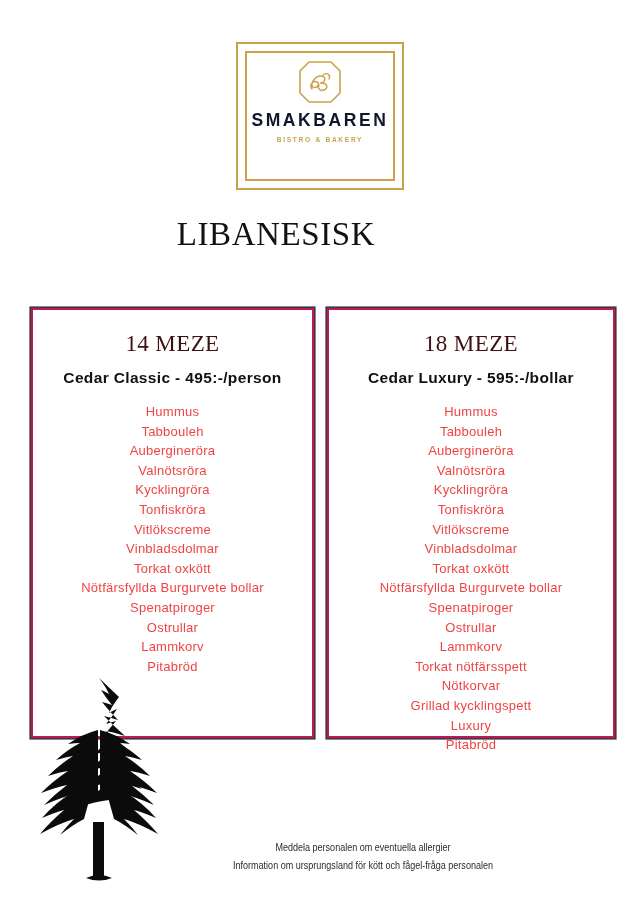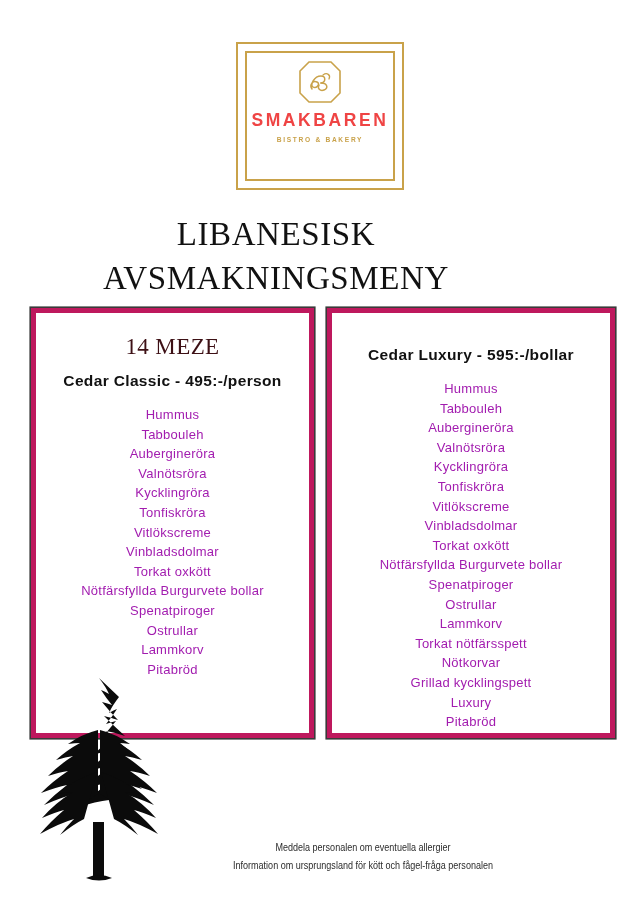--- a/index.html
+++ b/index.html
@@ -43,21 +43,21 @@
   .logo-emblem {
     width: 48px;
     height: 48px;
     margin: 0 auto 6px auto;
     display: block;
   }
   .logo-wordmark {
     font-size: 17.5px;
     font-weight: 700;
     letter-spacing: 2.6px;
-    color: #ef4444;
+    color: #0f172a;
     line-height: 1;
     white-space: nowrap;
   }
   .logo-tagline {
     margin-top: 7px;
     font-size: 6.6px;
     font-weight: 700;
     letter-spacing: 1.7px;
     color: #c9a24a;
     line-height: 1;
@@ -77,21 +77,21 @@
   .title-line {
     font-size: 33px;
     line-height: 44px;
     letter-spacing: 0.6px;
   }
 
   
   .menu-box {
     position: absolute;
     background: #ffffff;
-    border: 5px solid #be185d;
+    border: 2px solid #be185d;
     box-shadow: 0 0 0 1.6px #3a3a3a;
     box-sizing: border-box;
   }
   #menu-box-classic {
     left: 31px;
     top: 308px;
     width: 283px;
     height: 430px;
   }
   #menu-box-luxury {
@@ -121,21 +121,21 @@
   }
   .item-list {
     margin-top: 15px;
     list-style: none;
     padding: 0;
   }
   .item-list li {
     font-size: 13px;
     line-height: 19.6px;
     letter-spacing: 0.25px;
-    color: #a21caf;
+    color: #ef4444;
     white-space: nowrap;
   }
 
   
   #tree-illustration {
     position: absolute;
     left: 38px;
     top: 672px;
     width: 122px;
     height: 218px;
@@ -172,21 +172,20 @@
       <path d="M25 25 C31 25 33 30 28 32 C24 33.5 21 30 23 27" fill="none" stroke="#c9a24a" stroke-width="1.5" stroke-linecap="round"></path>
       <path d="M27 17 C31 14 35 17 33 21" fill="none" stroke="#c9a24a" stroke-width="1.3" stroke-linecap="round"></path>
     </svg>
     <div class="logo-wordmark">SMAKBAREN</div>
     <div class="logo-tagline">BISTRO &amp; BAKERY</div>
   </div>
 </div>
 
 <div id="page-title">
   <div class="title-line">LIBANESISK</div>
-  <div class="title-line">AVSMAKNINGSMENY</div>
 </div>
 
 <div class="menu-box" id="menu-box-classic">
   <div class="box-inner">
     <div class="meze-count" style="color: rgb(61, 16, 21);">14 MEZE</div>
     <div class="plan-line">Cedar Classic - 495:-/person</div>
     <ul class="item-list">
         <li>Hummus</li>
         <li>Tabbouleh</li>
         <li>Aubergineröra</li>
@@ -200,20 +199,21 @@
         <li>Spenatpiroger</li>
         <li>Ostrullar</li>
         <li>Lammkorv</li>
         <li>Pitabröd</li>
       </ul>
   </div>
 </div>
 
 <div class="menu-box" id="menu-box-luxury">
   <div class="box-inner">
+    <div class="meze-count" style="color: rgb(61, 16, 21);">18 MEZE</div>
     <div class="plan-line">Cedar Luxury - 595:-/bollar</div>
     <ul class="item-list">
         <li>Hummus</li>
         <li>Tabbouleh</li>
         <li>Aubergineröra</li>
         <li>Valnötsröra</li>
         <li>Kycklingröra</li>
         <li>Tonfiskröra</li>
         <li>Vitlökscreme</li>
         <li>Vinbladsdolmar</li>

